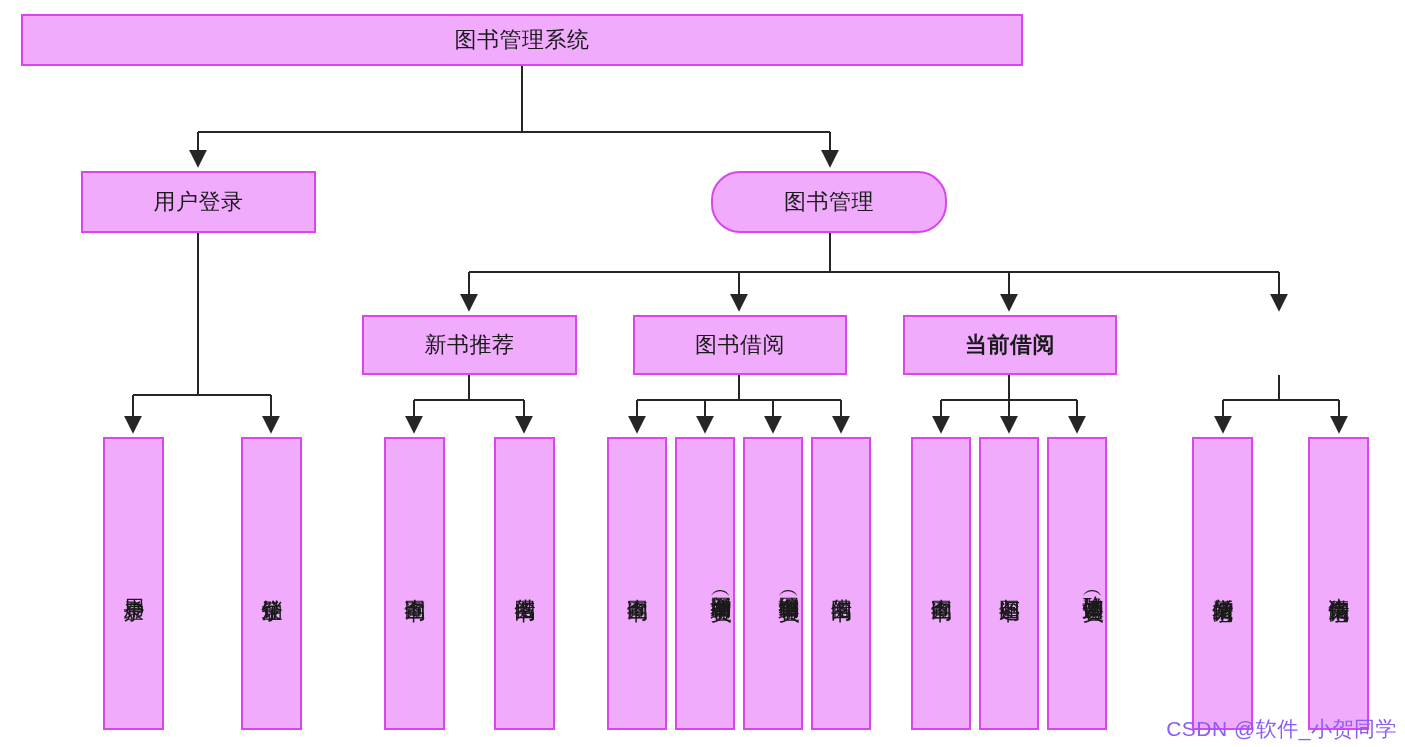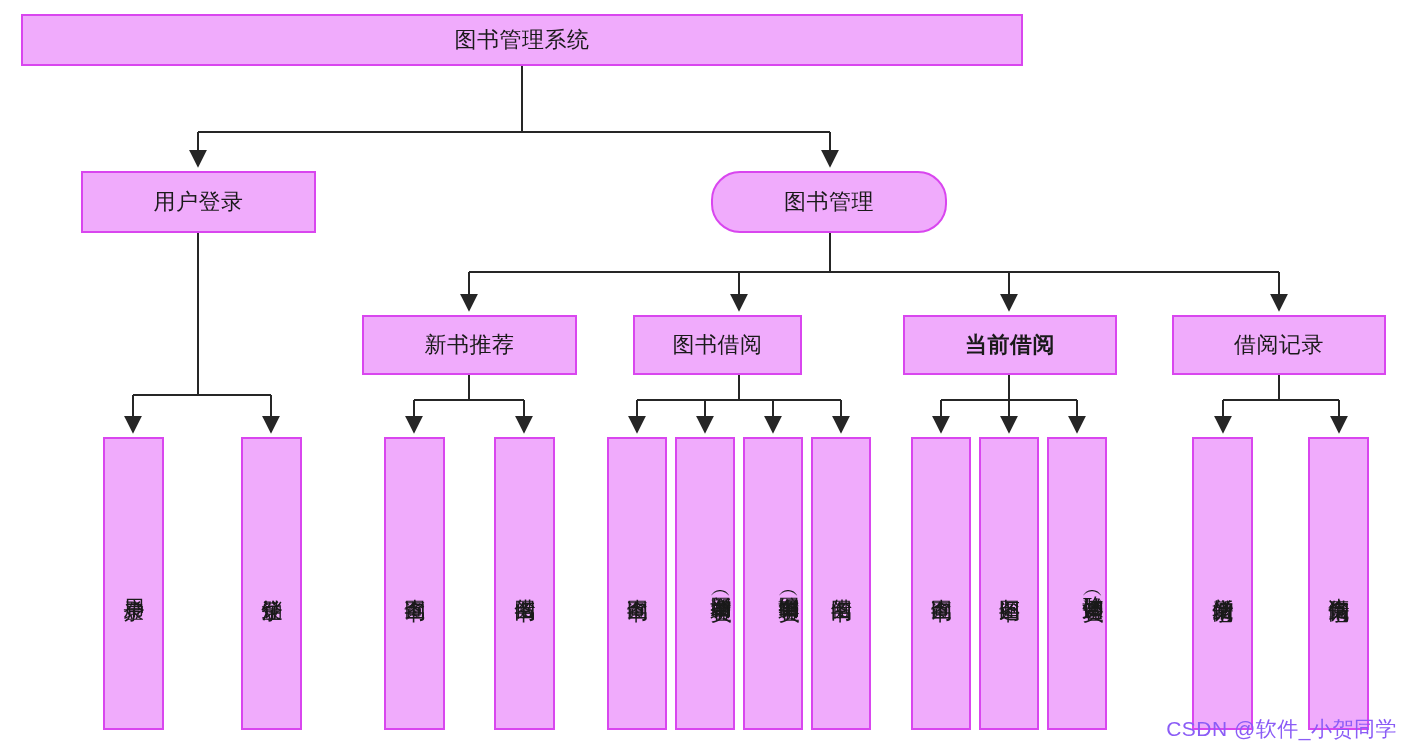--- a/index.html
+++ b/index.html
@@ -132,31 +132,28 @@
   </div>
 
   <div class="node horizontal" style="left:711px; top:171px; width:236px; height:62px;border-radius:29px;">
     <span class="node-label">图书管理</span>
   </div>
 
   <div class="node horizontal" style="left:362px; top:315px; width:215px; height:60px;">
     <span class="node-label">新书推荐</span>
   </div>
 
-  <div class="node horizontal" style="left:633px; top:315px; width:169px; height:60px;">
+  <div class="node horizontal" style="left:633px; top:315px; width:214px; height:60px;">
     <span class="node-label">图书借阅</span>
   </div>
 
   <div class="node horizontal" style="left:903px; top:315px; width:214px; height:60px;font-weight:bold;">
     <span class="node-label">当前借阅</span>
   </div>
 
-  <div class="node horizontal" style="left:1172px; top:315px; width:214px; height:60px;">
-    <span class="node-label">借阅记录</span>
-  </div>
 
   <div class="node vertical v-center" style="left:103px; top:437px; width:61px; height:293px;">
     <span class="node-label">用户登录</span>
   </div>
 
   <div class="node vertical v-center" style="left:241px; top:437px; width:61px; height:293px;">
     <span class="node-label">注销登录</span>
   </div>
 
   <div class="node vertical v-center" style="left:384px; top:437px; width:61px; height:293px;">

